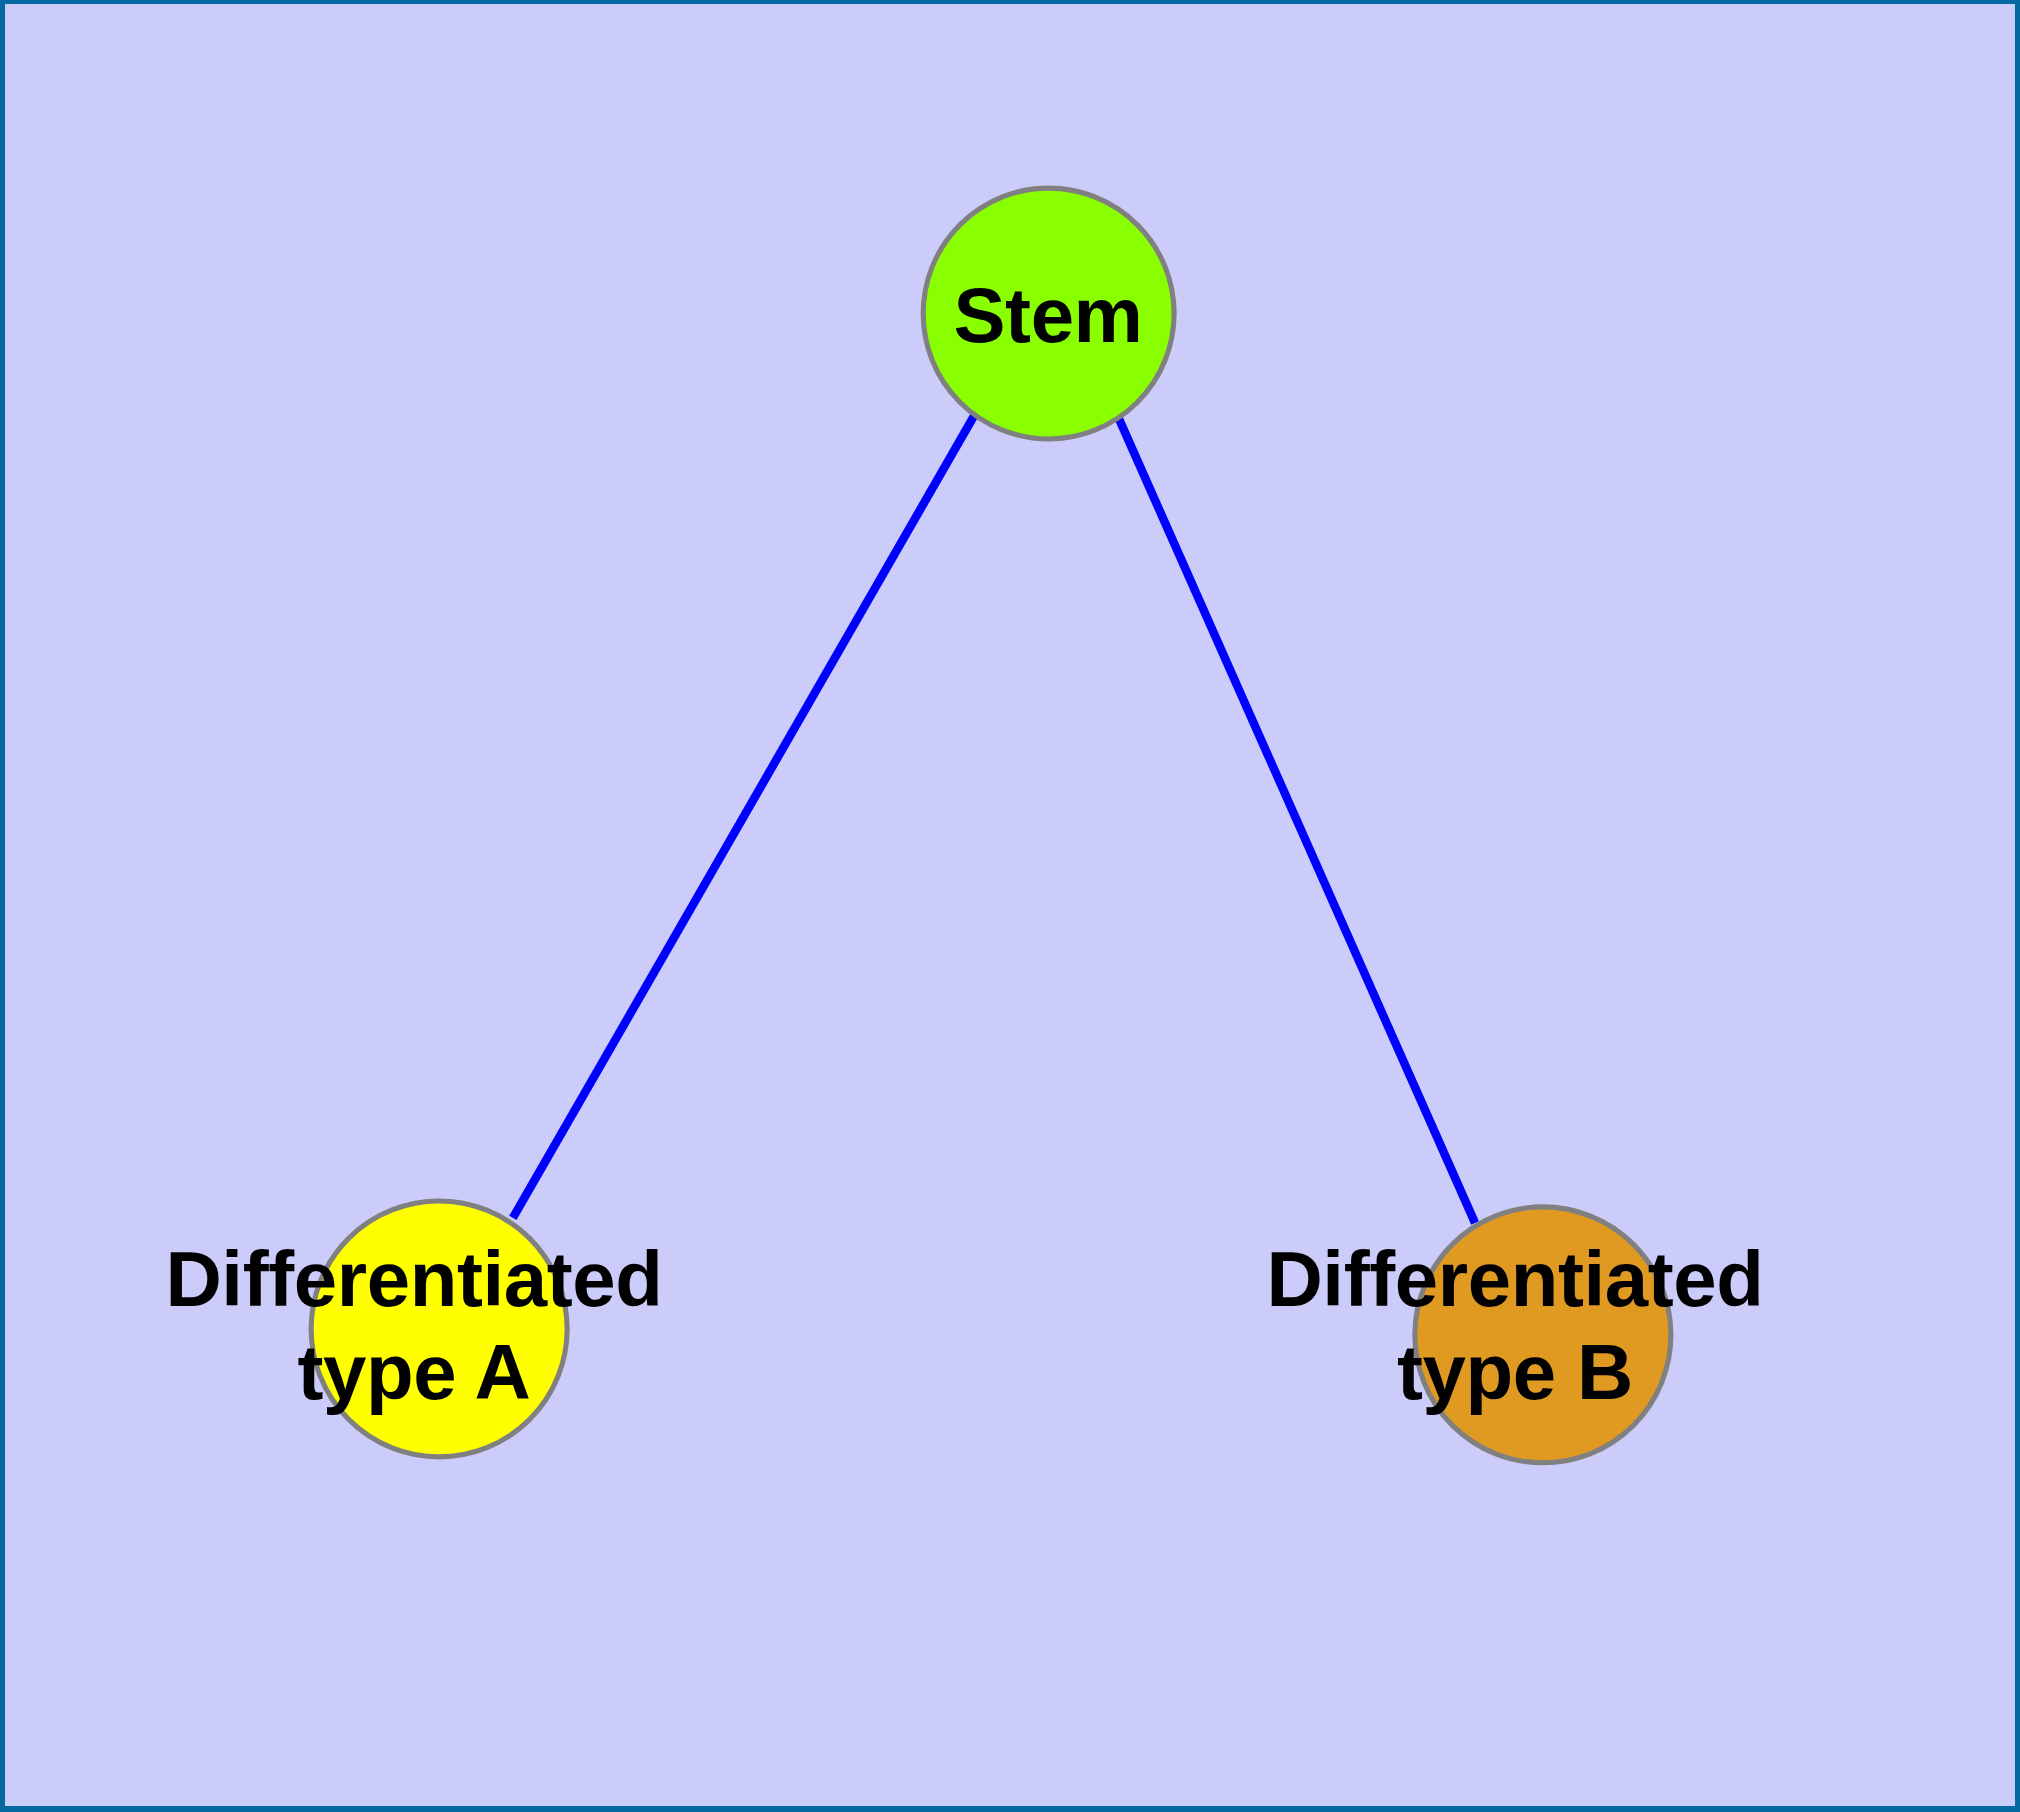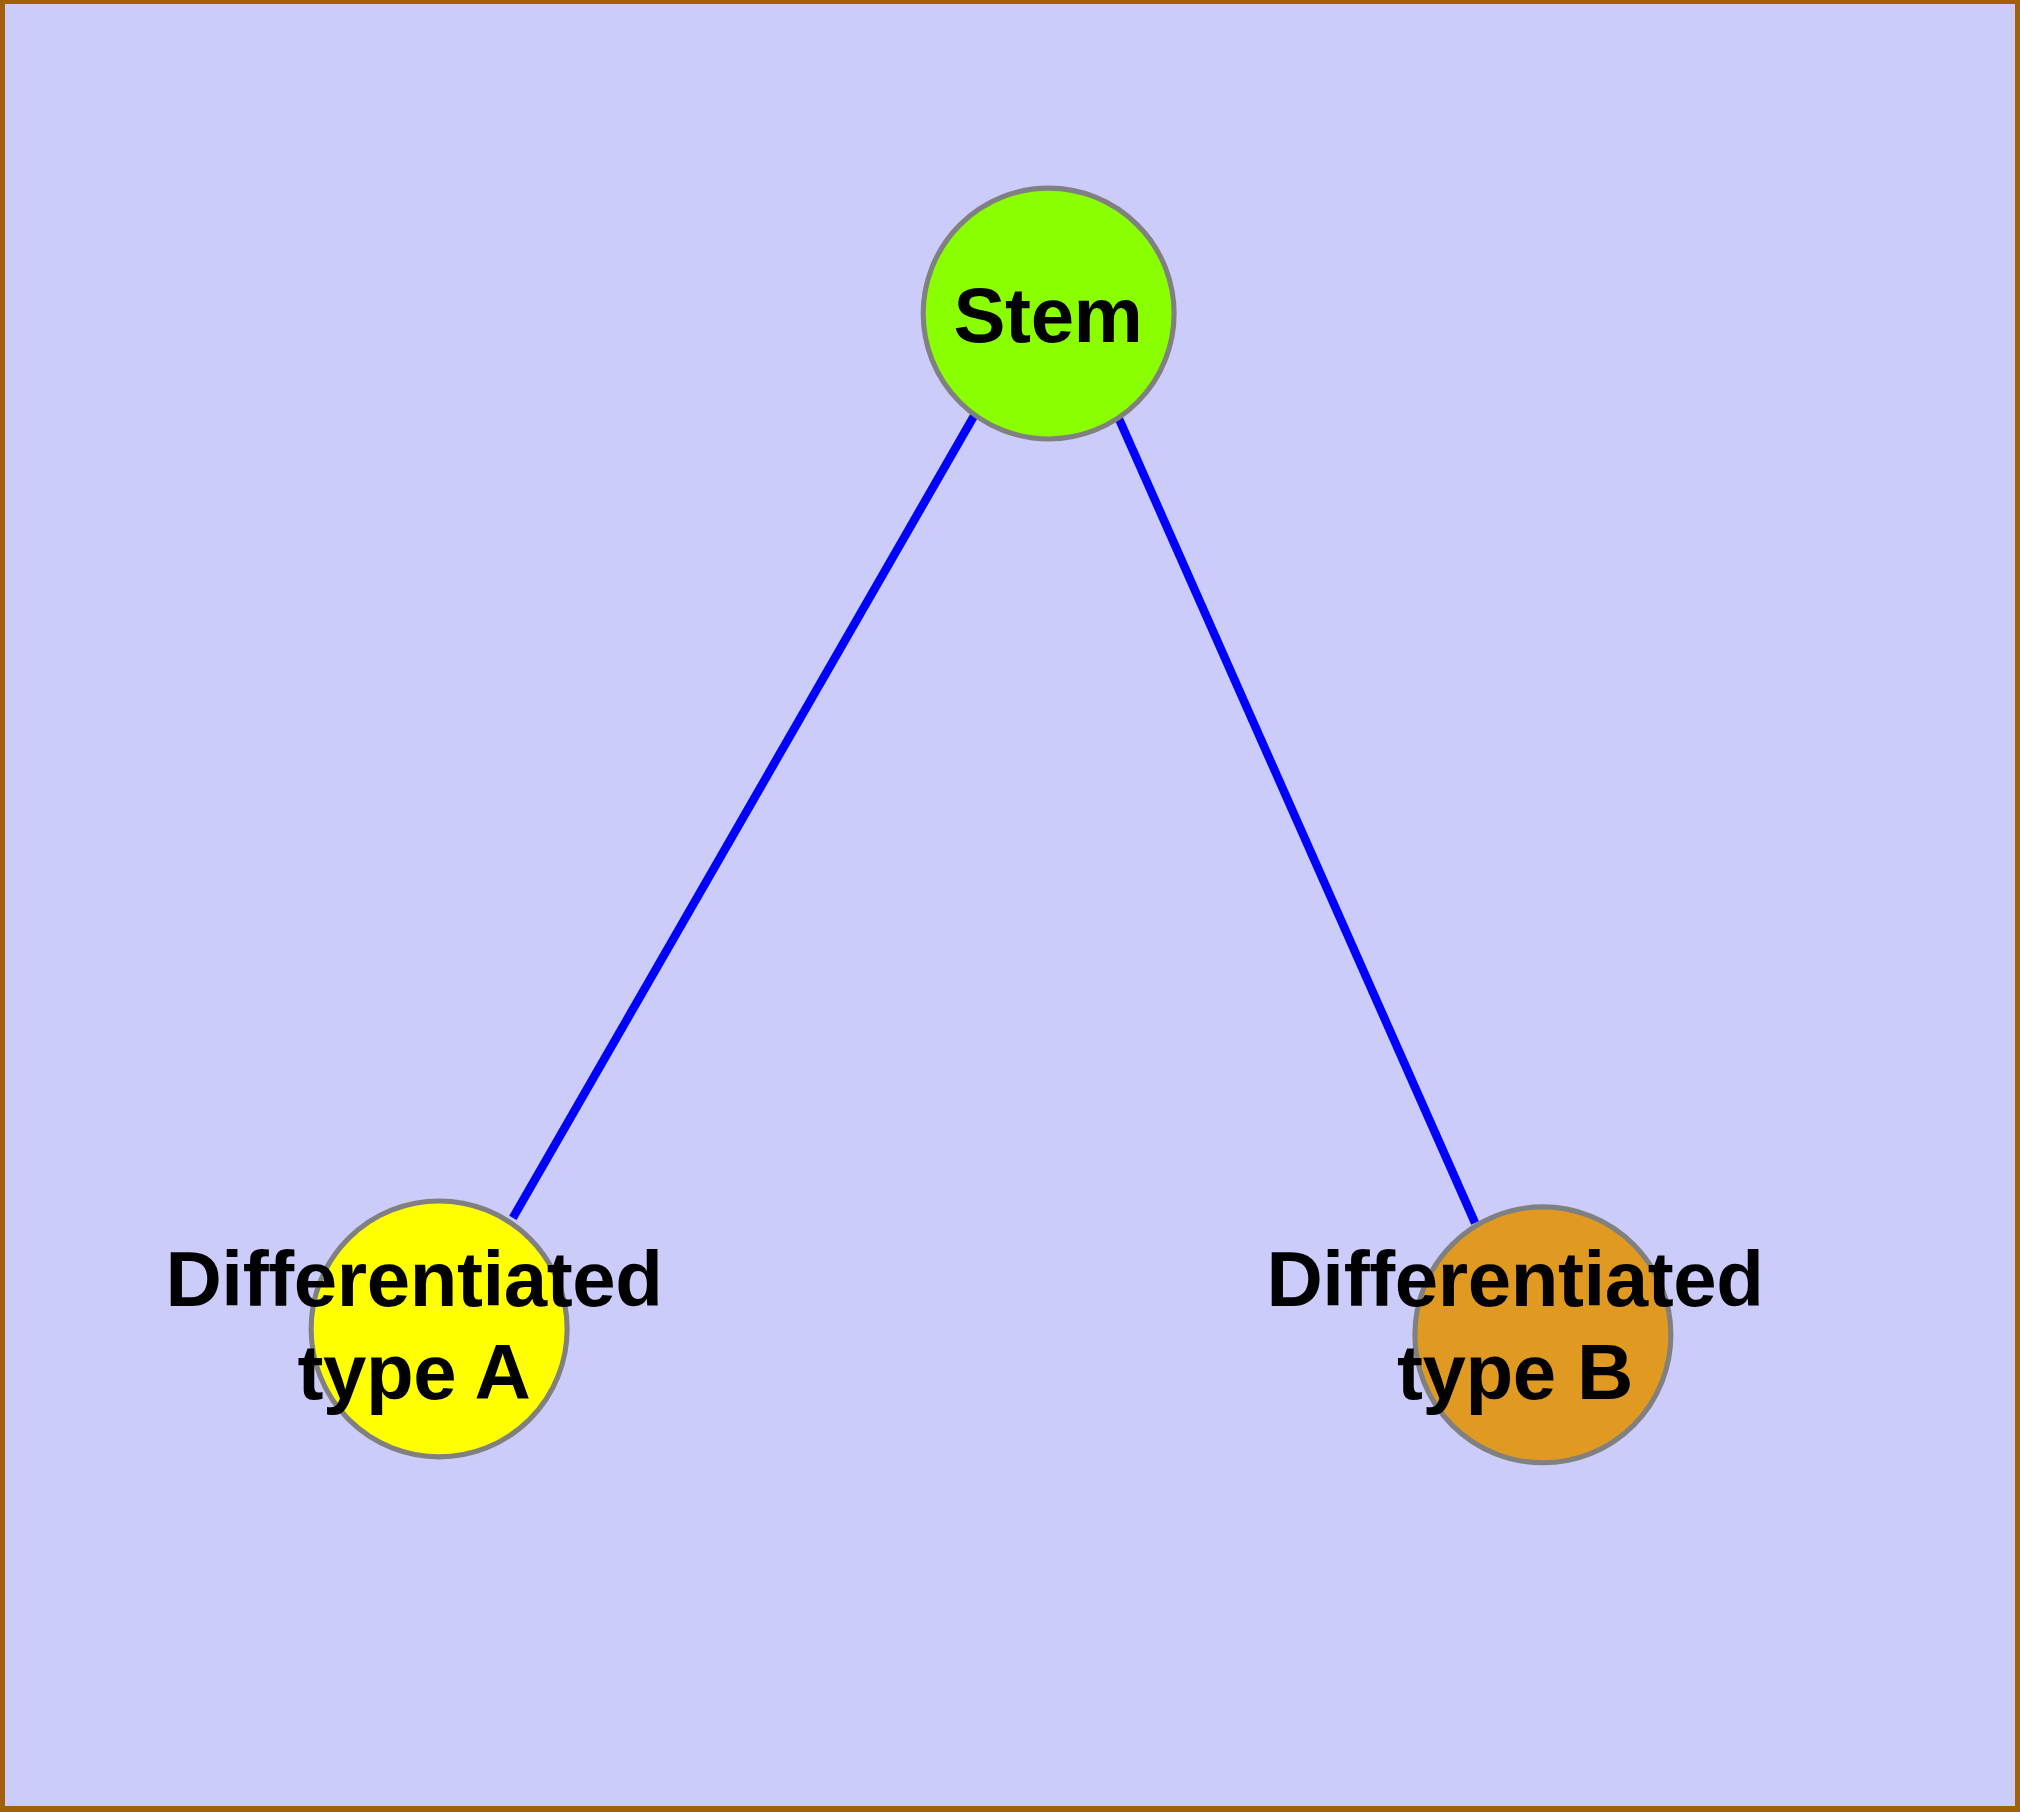--- a/index.html
+++ b/index.html
@@ -47,21 +47,21 @@
   .node-label.two-line {
     transform: translate(-50%, -50%);
   }
   .node-label.one-line {
     transform: translate(-50%, -50%);
   }
 </style>
 </head>
 <body>
 
-<div id="canvas" style="width: 2021px; height: 1812px; background: #a16207;">
+<div id="canvas" style="width: 2021px; height: 1812px; background: #0369a1;">
   <div id="plot-area" style="background: rgb(204, 204, 250);"></div>
 
   <svg id="graph-svg" viewBox="0 0 2384 2138" preserveAspectRatio="none">
     <g id="edges-group">
         <line x1="1150" y1="489" x2="605" y2="1437" stroke="#0000ff" stroke-width="10" stroke-linecap="butt"></line>
         <line x1="1319" y1="492" x2="1740" y2="1443" stroke="#0000ff" stroke-width="10" stroke-linecap="butt"></line>
       </g>
     <g id="nodes-group">
         <circle cx="1237" cy="370" r="148" fill="#8aff00" stroke="#808080" stroke-width="6"></circle>
         <circle cx="518" cy="1568" r="151" fill="#ffff00" stroke="#808080" stroke-width="6"></circle>

